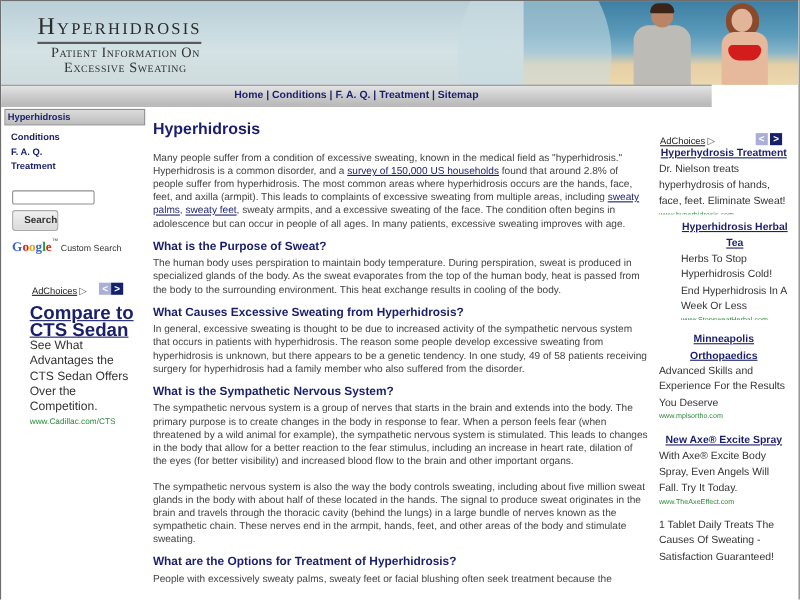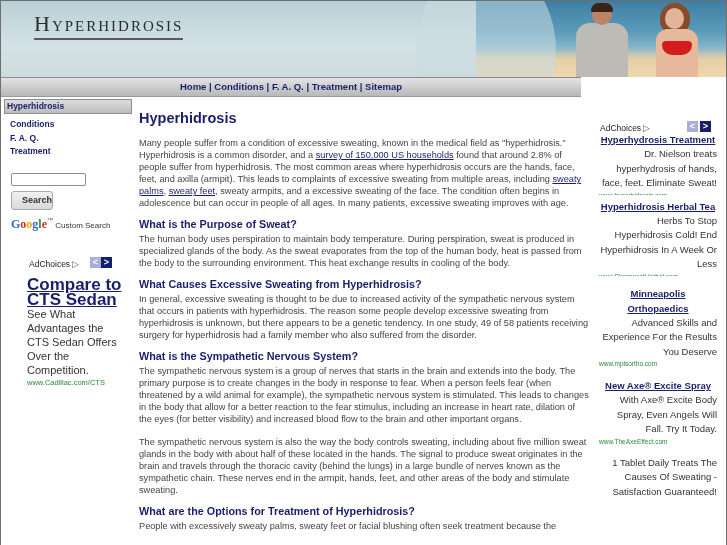--- a/index.html
+++ b/index.html
@@ -14,36 +14,36 @@
   .person-m .hair { position:absolute; left:19px; top:-2px; width:22px; height:9px; border-radius:10px 10px 2px 2px; background:#3b2417; }
   .person-m .shirt { position:absolute; left:4px; top:18px; width:52px; height:55px; border-radius:14px 14px 0 0; background:#bdbbb6; }
   .person-f { position:absolute; left:172px; top:2px; width:58px; height:75px; }
   .person-f .hair { position:absolute; left:12px; top:0; width:30px; height:30px; border-radius:50% 50% 40% 40%; background:#8a4a2c; }
   .person-f .head { position:absolute; left:17px; top:5px; width:19px; height:21px; border-radius:50%; background:#e2b59a; }
   .person-f .body { position:absolute; left:8px; top:26px; width:42px; height:49px; border-radius:12px 12px 0 0; background:#e6b89c; }
   .person-f .bikini { position:absolute; left:14px; top:38px; width:30px; height:14px; background:#d51c1c; border-radius:4px 4px 10px 10px; }
   .logo-title { position:absolute; left:33px; top:10px; font-family:"Liberation Serif", serif; font-size:22px; letter-spacing:2px; color:#2c2c2c; font-variant:small-caps; padding-bottom:1px; border-bottom:2px solid #5a5a5a; }
   .logo-sub { position:absolute; left:33px; top:40px; width:160px; text-align:center; font-family:"Liberation Serif", serif; font-size:13px; line-height:13px; color:#333; font-variant:small-caps; letter-spacing:0.5px; }
   
-  .navbar { position:absolute; left:0; top:77px; width:580px; height:20px; background:linear-gradient(180deg,#e4e4e4 0%,#cdcdcd 50%,#b8b8b8 100%); border-top:1px solid #8a8a8a; border-bottom:1px solid #9a9a9a; box-sizing:border-box; text-align:center; font-size:9.5px; font-weight:bold; line-height:18px; color:#1a1f6b; }
+  .navbar { position:absolute; left:0; top:77px; width:646px; height:20px; background:linear-gradient(180deg,#e4e4e4 0%,#cdcdcd 50%,#b8b8b8 100%); border-top:1px solid #8a8a8a; border-bottom:1px solid #9a9a9a; box-sizing:border-box; text-align:center; font-size:9.5px; font-weight:bold; line-height:18px; color:#1a1f6b; }
   .navbar a { color:#1a1f6b; text-decoration:none; }
   .navbar .sep { color:#1a1f6b; }
   
   .left { position:absolute; left:0; top:97px; width:133px; }
   .left-head { position:absolute; left:3px; top:2px; width:128px; height:15px; background:linear-gradient(180deg,#dcdcdc,#bdbdbd); border:1px solid #8c8c8c; box-sizing:border-box; font-size:8.5px; font-weight:bold; color:#1a1f6b; line-height:13px; padding-left:2px; }
   .left-links { position:absolute; left:9px; top:21px; font-size:8.5px; font-weight:bold; line-height:13.5px; }
   .left-links a { display:block; color:#1a1f6b; text-decoration:none; }
   .search-input { position:absolute; left:10px; top:76px; width:75px; height:13px; border:1px solid #8f8f8f; border-radius:2px; background:#fff; box-sizing:border-box; }
   .search-btn { position:absolute; left:10px; top:94px; width:42px; height:19px; border:1px solid #a9a9a9; border-radius:3px; background:linear-gradient(180deg,#f1f1f1,#d9d9d9); font-size:9px; font-weight:bold; color:#333; line-height:17px; text-align:right; box-sizing:border-box; }
   .google { position:absolute; left:10px; top:120px; font-size:8px; color:#333; }
   .google .g1 { font-family:"Liberation Serif", serif; font-size:12px; font-weight:bold; }
   .google .b { color:#3b65c7; } .google .r { color:#d12d1c; } .google .y { color:#e6a810; } .google .gr { color:#2a9a37; }
   .google .tm { font-size:6px; vertical-align:top; color:#555; }
   
-  .adchoices { position:absolute; font-size:8.5px; color:#222; }
+  .adchoices { position:absolute; font-size:8.5px; color:#222;text-decoration:underline; }
   .adchoices .tri { display:inline-block; font-size:9px; margin-left:2px; color:#555; }
   .adarrow { position:absolute; width:11px; height:11px; font-size:9px; line-height:11px; text-align:center; font-weight:bold; color:#fff; }
   .adarrow.prev { background:#a9afd6; }
   .adarrow.next { background:#15206b; }
   .ad-left { position:absolute; left:26px; top:180px; width:100px; }
   .ad-title { font-size:11px; font-weight:bold; color:#1a1f6b; text-decoration:underline; line-height:15px; display:block; }
   .ad-body { font-size:10.5px; color:#333; line-height:14px; }
   .ad-url { font-size:7.5px; color:#2a8a3a; line-height:11px; }
   .ad-left .ad-title { font-size:17px; line-height:15px; }
   .ad-left .ad-body { font-size:11px; line-height:14px; }
@@ -51,21 +51,21 @@
   .main { position:absolute; left:138px; top:110px; width:450px; color:#444; font-size:9.2px; line-height:12px; }
   .main h1 { margin:0 0 10px 0; font-size:14.5px; color:#1a1f6b; font-weight:bold; line-height:17px; }
   .main h2 { margin:8px 0 2px 0; font-size:10.8px; color:#1a1f6b; font-weight:bold; line-height:14px; }
   .main p { margin:0; }
   .main a { color:#1a1f6b; text-decoration:underline; }
   .main .gap { height:11px; }
   
   .right { position:absolute; left:598px; top:120px; width:118px; }
   .ad-r { margin-bottom:10px; }
   .ad-r .ad-title { font-size:9.5px; line-height:15px;text-align:center; }
-  .ad-r .ad-body { font-size:9.5px; line-height:14.5px;text-align:right; }
+  .ad-r .ad-body { font-size:9.5px; line-height:14.5px; }
   .ad-r .ad-url { font-size:6.5px; line-height:9px; }
   .ad-r .ad-url.clip { height:4px; overflow:hidden; line-height:9px; }
 </style>
 </head>
 <body>
 
 <div class="frame">
 
   <div class="header">
     <div class="sea">
@@ -75,20 +75,24 @@
           <div class="hair"></div>
       </div>
       <div class="person-f">
         <div class="hair"></div>
           <div class="body"></div>
           <div class="bikini"></div>
           <div class="head"></div>
       </div>
     </div>
     <div class="logo-title">Hyperhidrosis</div>
+    <div class="logo-sub">
+      <div>Patient Information On</div>
+      <div>Excessive Sweating</div>
+    </div>
   </div>
 
   <div class="navbar">
     <a href="#">Home</a>
     <span class="sep">|</span>
     <a href="#">Conditions</a>
     <span class="sep">|</span>
     <a href="#">F. A. Q.</a>
     <span class="sep">|</span>
     <a href="#">Treatment</a>
@@ -147,21 +151,21 @@
   </div>
   <div class="adarrow prev" style="left:686px; top:121px;">&lt;</div>
   <div class="adarrow next" style="left:699px; top:121px;">&gt;</div>
 
   <div class="right" style="top:132px;">
     <div class="ad-r">
       <a class="ad-title" href="#">Hyperhydrosis Treatment</a>
       <div class="ad-body">Dr. Nielson treats hyperhydrosis of hands, face, feet. Eliminate Sweat!</div>
       <div class="ad-url clip">www.hyperhidrosis.com</div>
     </div>
-    <div class="ad-r" style="margin-top:-6px;">
+    <div class="ad-r" style="margin-top:-6px;margin-left:20px;">
       <a class="ad-title" href="#">Hyperhidrosis Herbal Tea</a>
       <div class="ad-body">Herbs To Stop Hyperhidrosis Cold! End Hyperhidrosis In A Week Or Less</div>
       <div class="ad-url clip">www.StopsweatHerbal.com</div>
     </div>
     <div class="ad-r">
       <a class="ad-title" href="#">Minneapolis Orthopaedics</a>
       <div class="ad-body">Advanced Skills and Experience For the Results You Deserve</div>
       <div class="ad-url">www.mplsortho.com</div>
     </div>
     <div class="ad-r">

